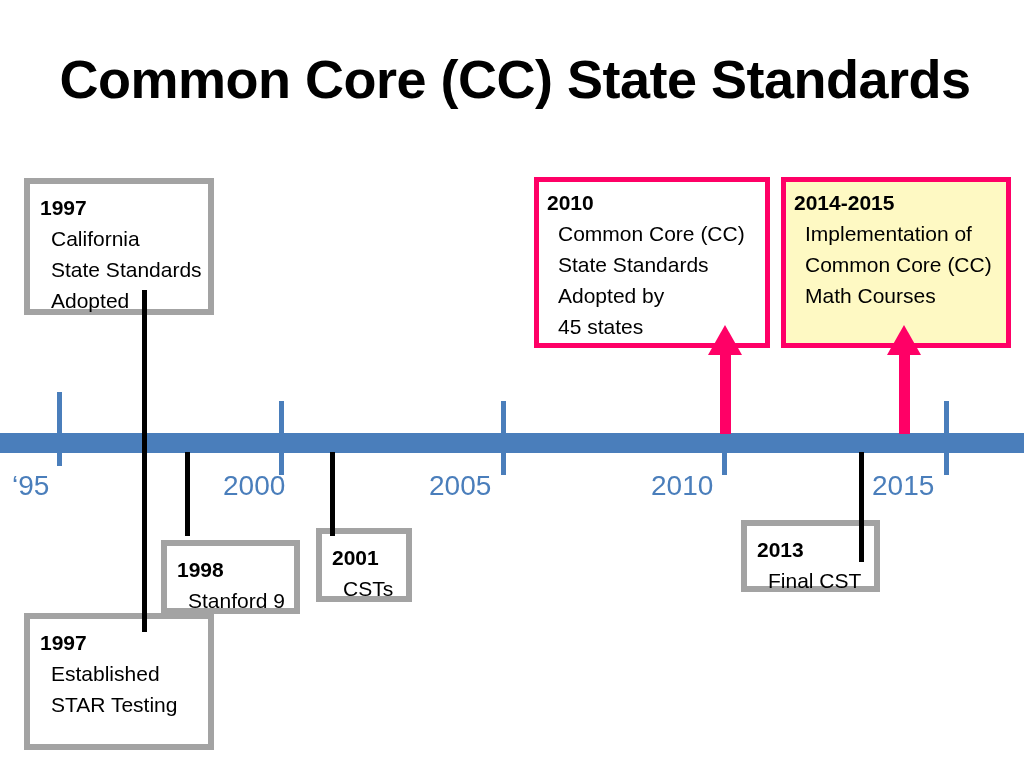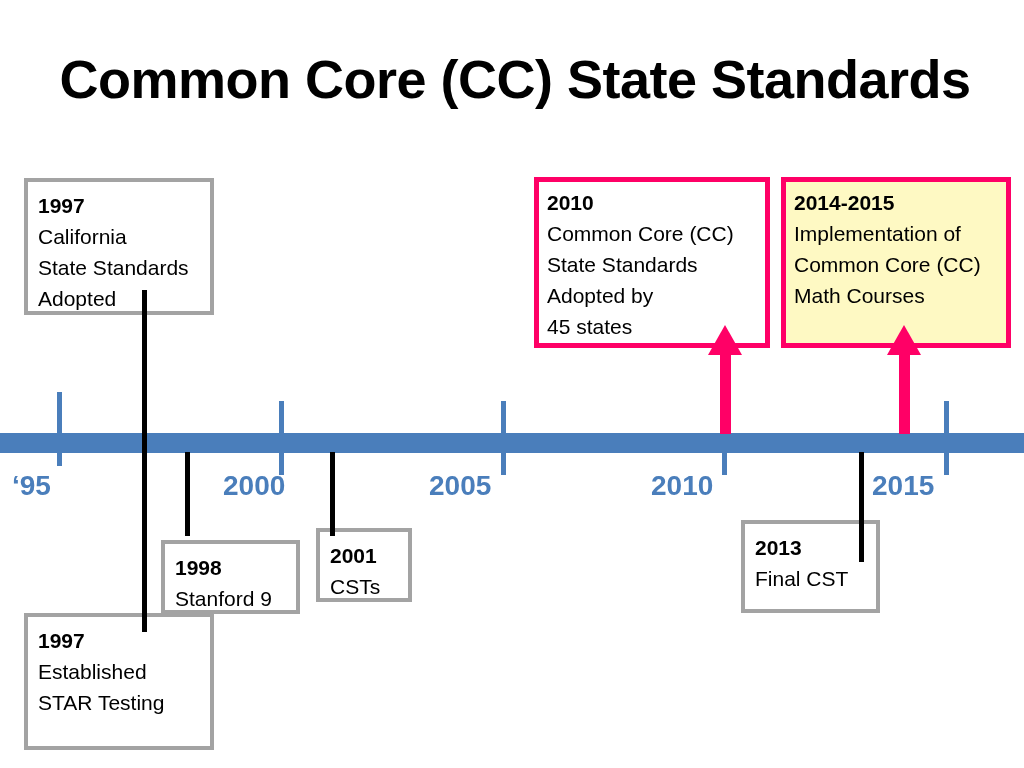--- a/index.html
+++ b/index.html
@@ -1,28 +1,28 @@
 <!DOCTYPE html>
 <html><head>
 <meta charset="utf-8">
 <style>
   html, body { margin:0; padding:0; }
   body { width:1024px; height:768px; background:#ffffff; position:relative; overflow:hidden;
          font-family: "Liberation Sans", "DejaVu Sans", sans-serif; color:#000; }
   .title { position:absolute; left:0; top:48px; width:1030px; text-align:center;
            font-size:54px; font-weight:bold; letter-spacing:-0.5px; }
-  .box { position:absolute; border:4px solid #a3a3a3; background:#fff; box-sizing:border-box;
+  .box { position:absolute; border:6px solid #a3a3a3; background:#fff; box-sizing:border-box;
          padding:8px 10px; font-size:21px; line-height:31px; }
   .box .yr { font-weight:bold; display:block; }
-  .box .ln { display:block; white-space:nowrap; }
+  .box .ln { display:block; white-space:nowrap;margin-left:11px; }
   .box.pink { border:5px solid #ff0066; padding:5px 8px; }
   .box.pinkfill { background:#fef9c3; }
   .axis { position:absolute; left:0; top:433px; width:1024px; height:20px; background:#4a7ebb; }
   .tick { position:absolute; width:5px; background:#4a7ebb; }
-  .tlabel { position:absolute; top:470px; font-size:28px; font-weight:bold; color:#4a7ebb; }
+  .tlabel { position:absolute; top:470px; font-size:28px; font-weight:normal; color:#4a7ebb; }
   .vline { position:absolute; width:5px; background:#000; }
   .arrow-shaft { position:absolute; width:11px; background:#ff0066; }
   .arrow-head { position:absolute; width:0; height:0; border-left:17px solid transparent;
                 border-right:17px solid transparent; border-bottom:30px solid #ff0066; }
 </style>
 </head>
 <body>
 
 <div class="title">Common Core (CC) State Standards</div>
 
@@ -64,21 +64,21 @@
 </div>
 
 <div class="box pink" style="left:534px; top:177px; width:236px; height:171px;">
   <span class="yr">2010</span>
   <span class="ln">Common Core (CC)</span>
   <span class="ln">State Standards</span>
   <span class="ln">Adopted by</span>
   <span class="ln">45 states</span>
 </div>
 
-<div class="box" style="left:741px; top:520px; width:139px; height:93px;">
+<div class="box" style="left:741px; top:520px; width:139px; height:72px;">
   <span class="yr">2013</span>
   <span class="ln">Final CST</span>
 </div>
 
 <div class="box pink pinkfill" style="left:781px; top:177px; width:230px; height:171px;">
   <span class="yr">2014-2015</span>
   <span class="ln">Implementation of</span>
   <span class="ln">Common Core (CC)</span>
   <span class="ln">Math Courses</span>
 </div>

